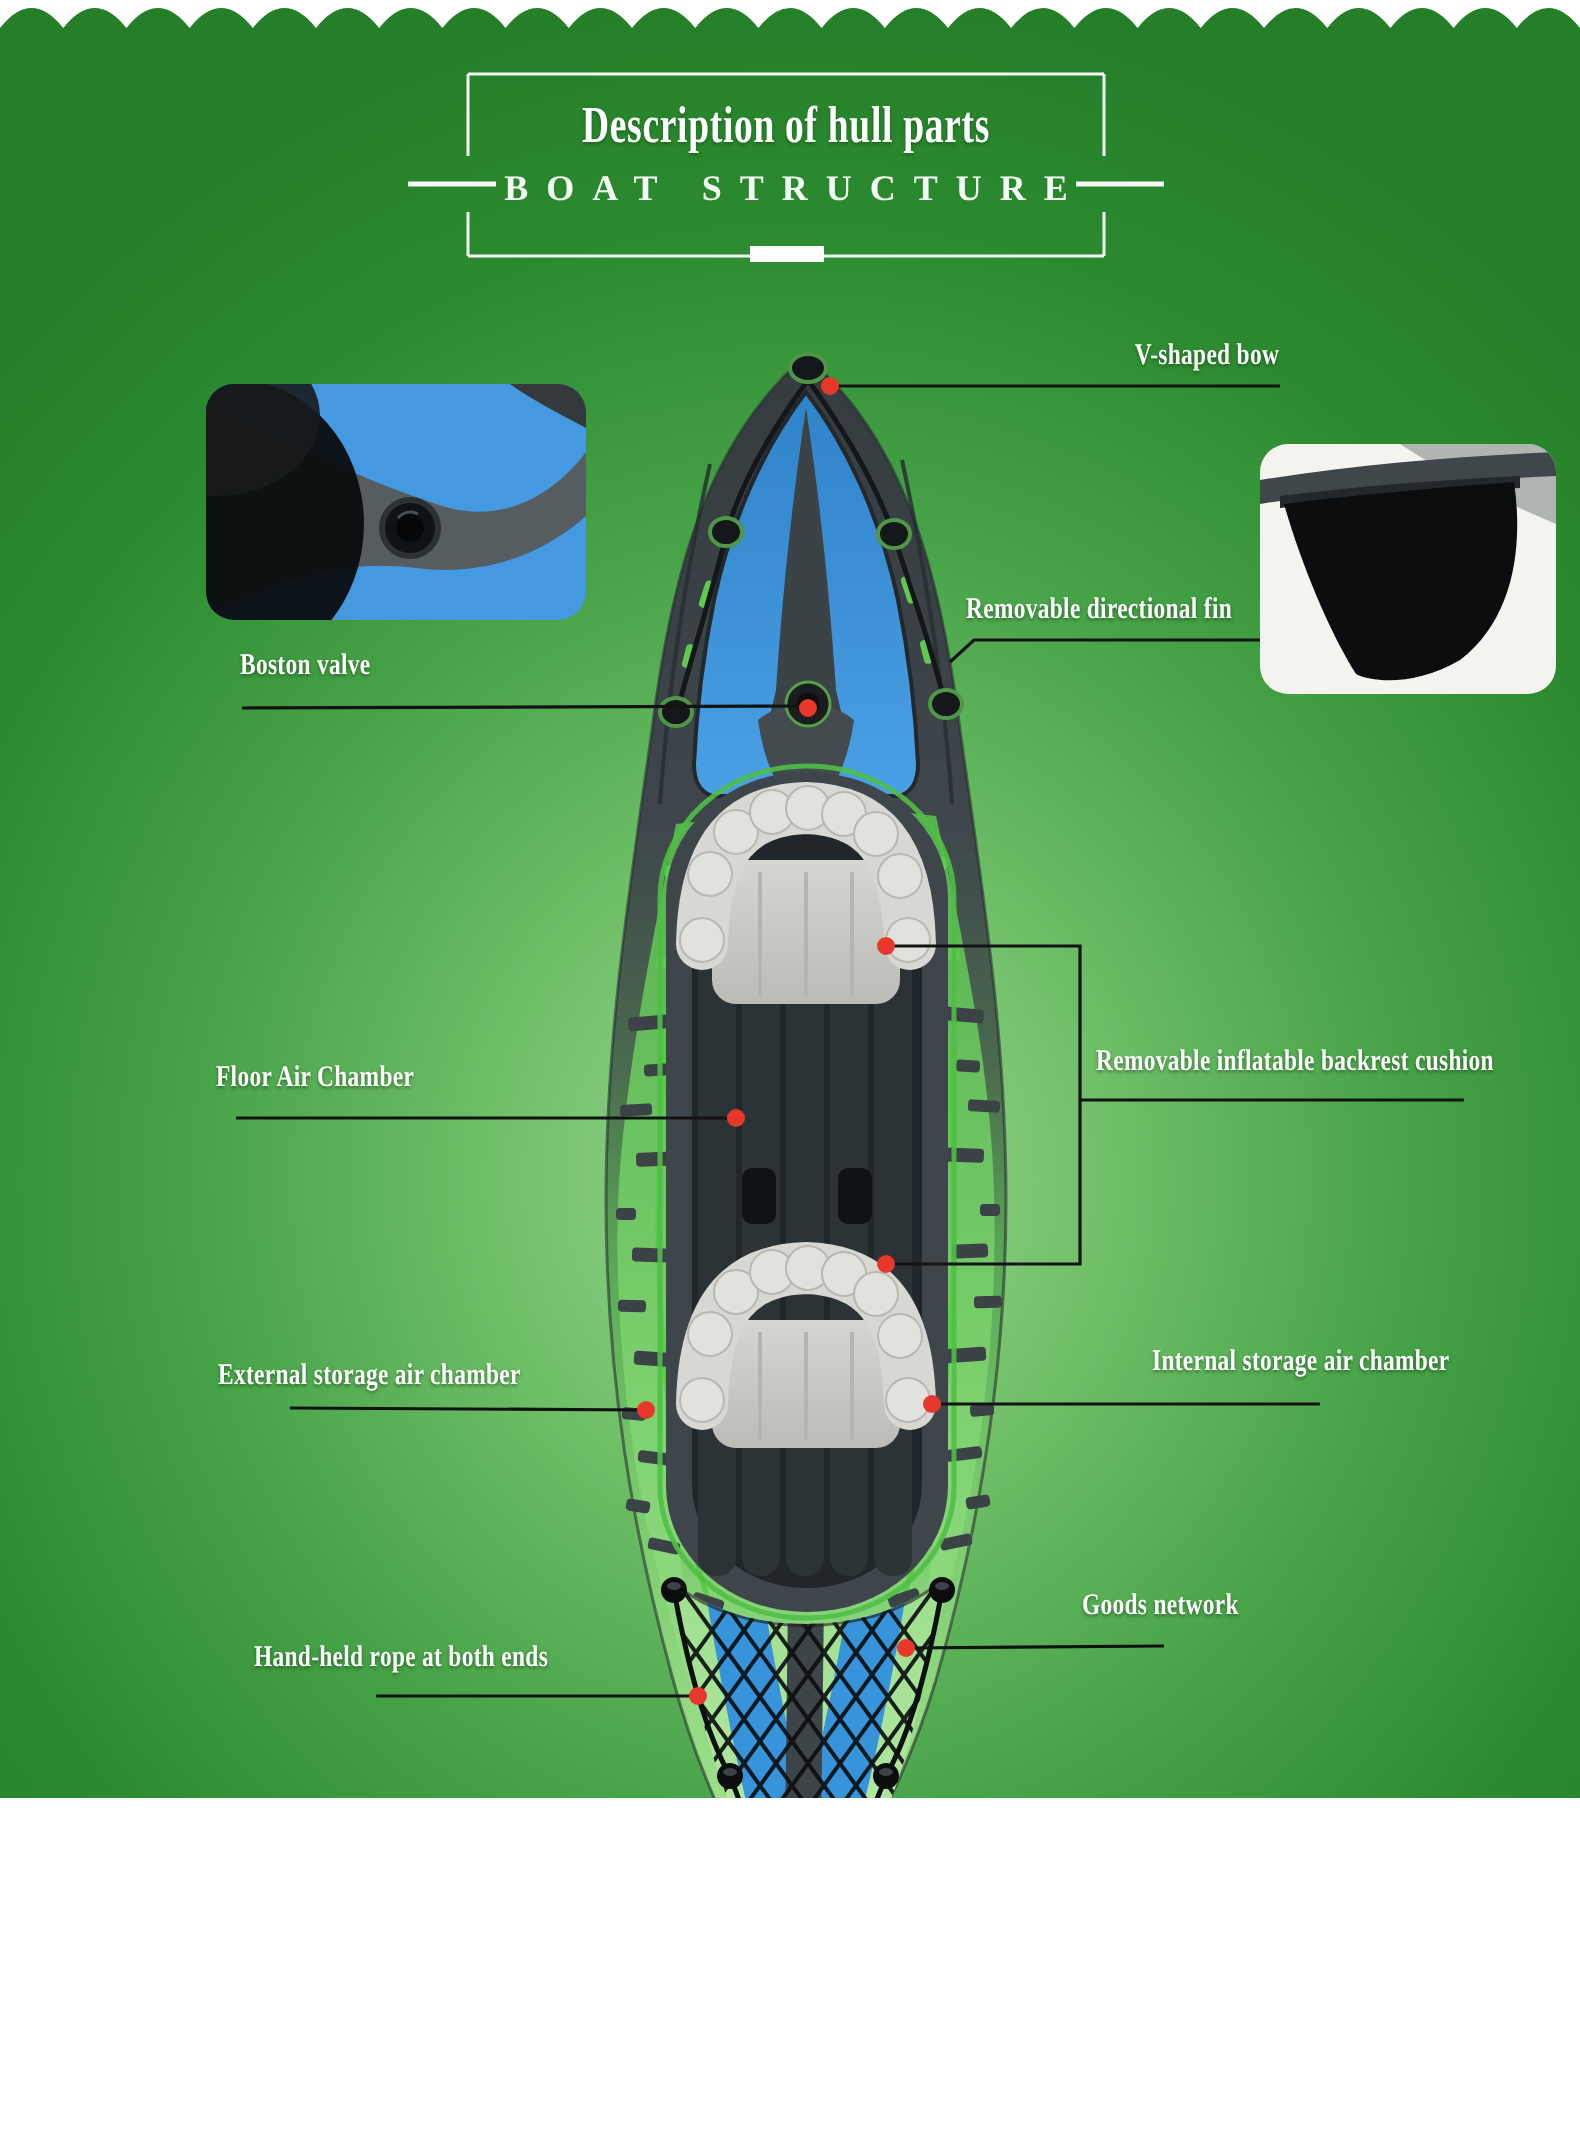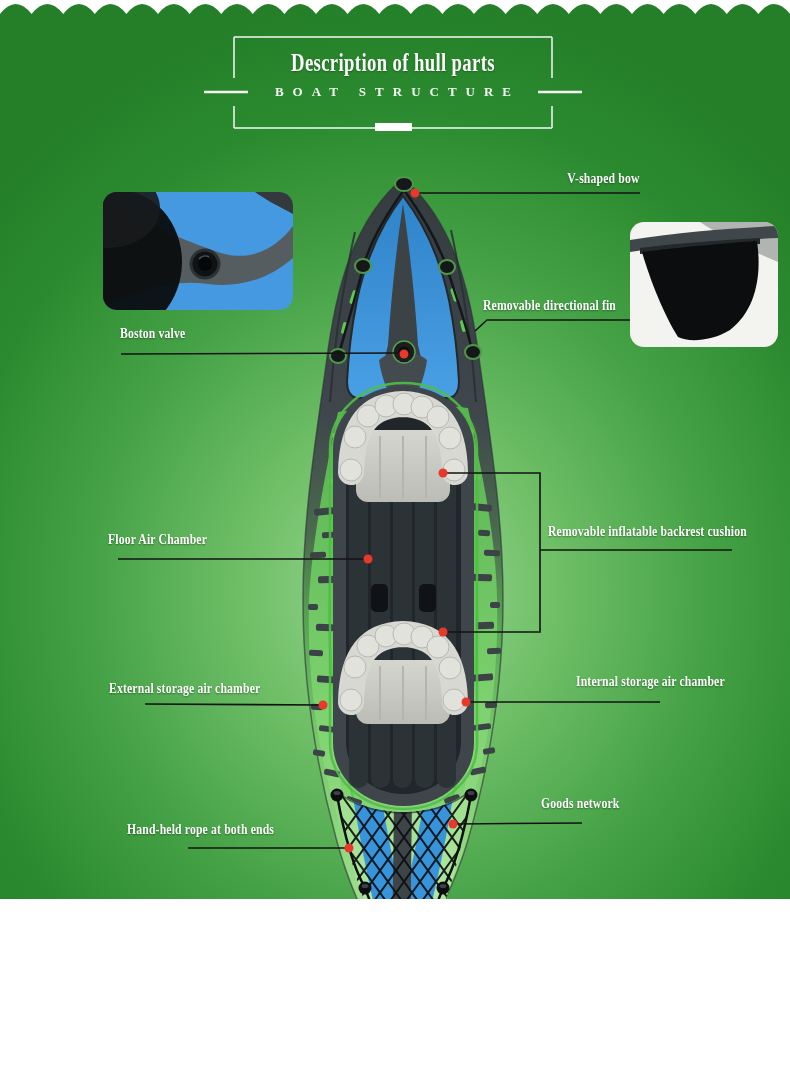--- a/index.html
+++ b/index.html
@@ -12,21 +12,21 @@
   }
   .stage svg{position:absolute;left:0;top:0;}
   .t1{
     position:absolute;left:234px;top:50px;width:318px;text-align:center;
     color:#ffffff;font-weight:bold;font-size:26px;line-height:1;
     transform:scaleX(.72);transform-origin:center top;letter-spacing:.5px;
     text-shadow:0 1px 2px rgba(0,40,0,.35);white-space:nowrap;
   }
   .t2{
     position:absolute;left:234px;top:85px;width:318px;text-align:center;
-    color:#f4faf4;font-weight:bold;font-size:13px;line-height:1;
+    color:#f4faf4;font-weight:bold;font-size:18px;line-height:1;
     letter-spacing:9px;text-indent:9px;white-space:nowrap;
   }
   .cl{
     position:absolute;color:#ffffff;font-weight:bold;font-size:15px;line-height:1.15;
     transform:scaleX(.78);transform-origin:left top;letter-spacing:.2px;
     white-space:nowrap;text-shadow:0 1px 2px rgba(0,30,0,.45);
   }
   .cl.right{transform-origin:right top;text-align:right;}
 </style>
 </head>

